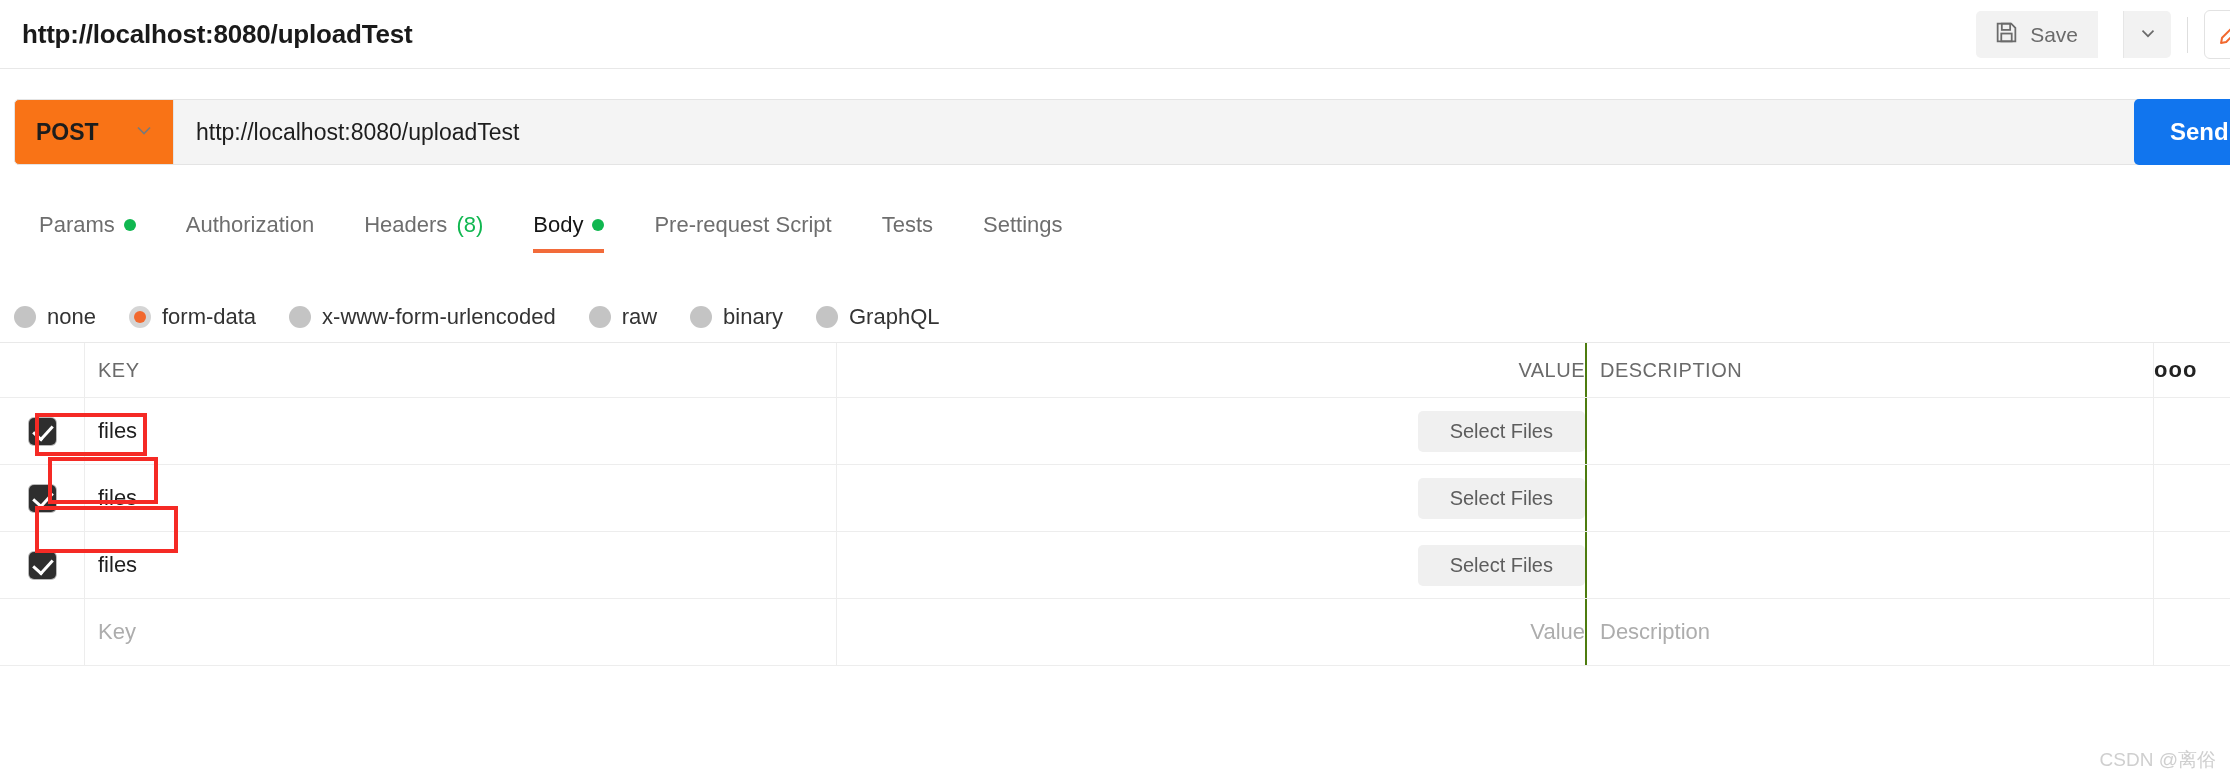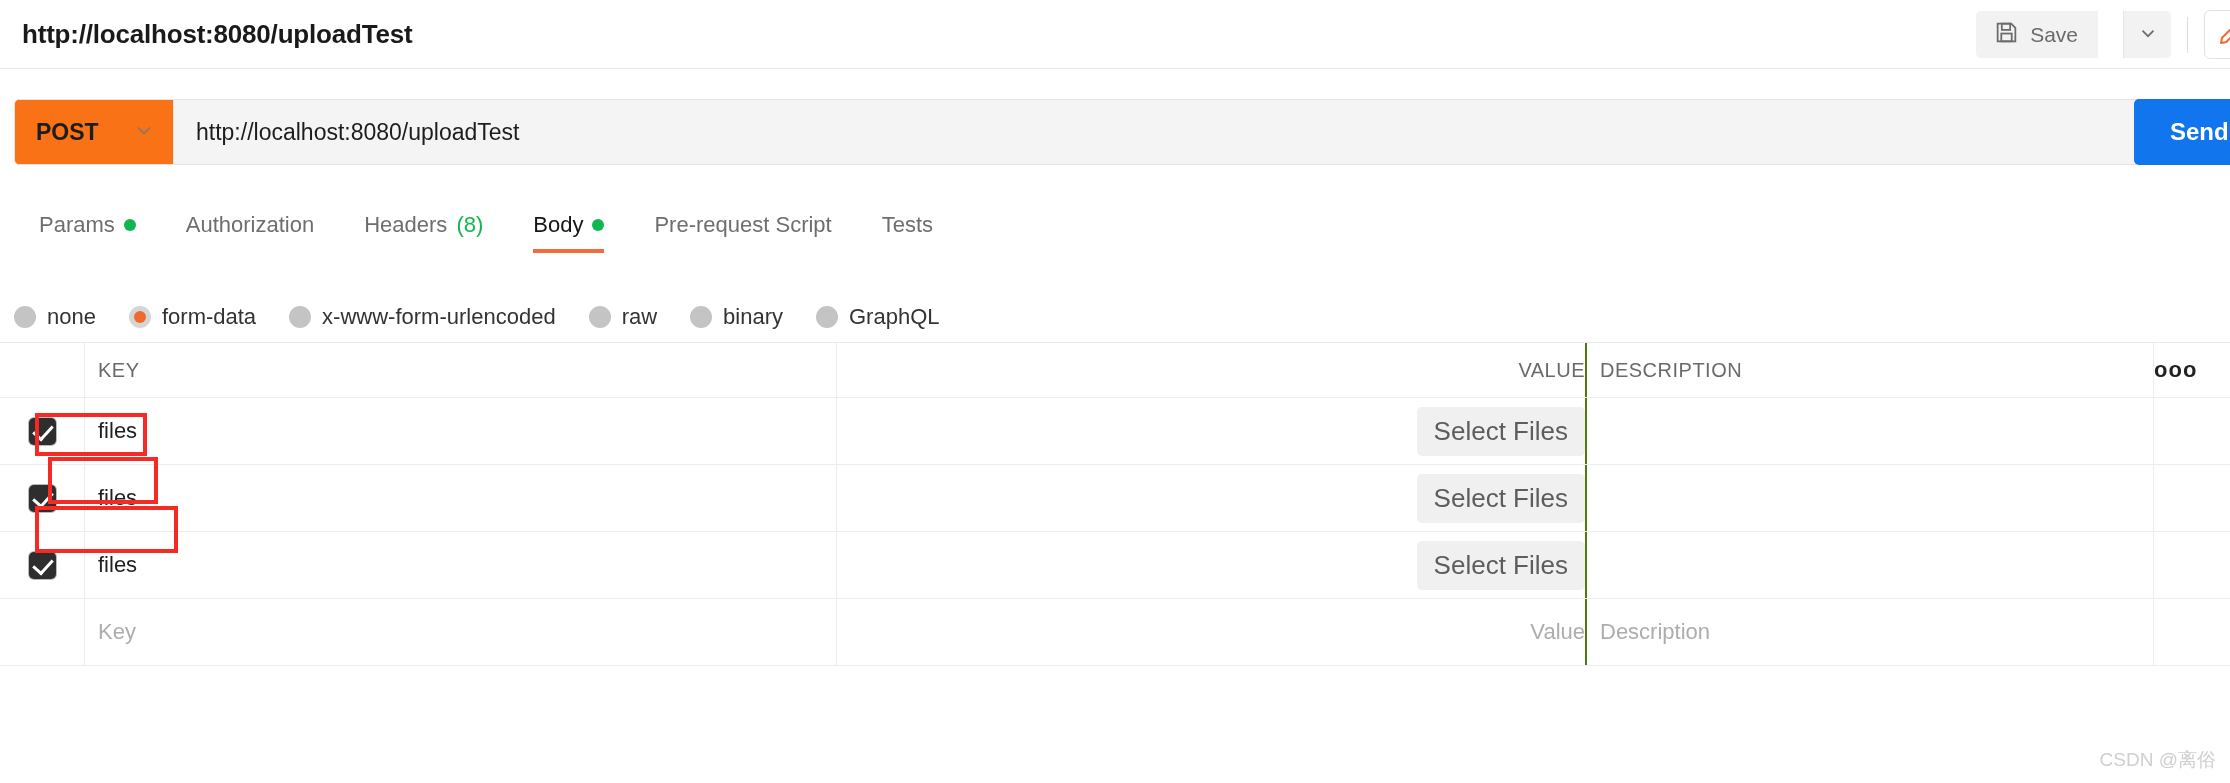--- a/index.html
+++ b/index.html
@@ -177,24 +177,24 @@
     width: 12px; height: 12px;
     border-radius: 50%;
     background: #10b750;
     display: inline-block;
   }
   .count-green { color: #10b750; }
 
   
   .radios {
     position: absolute;
-    left: 14px; top: 280px;
+    left: 14px; top: 292px;
     height: 50px;
     display: flex;
-    align-items: flex-end;
+    align-items: center;
   }
   .radio-item {
     display: flex;
     align-items: center;
     gap: 11px;
     margin-right: 33px;
     cursor: pointer;
     font-size: 22px;
     color: #333333;
     white-space: nowrap;
@@ -298,23 +298,23 @@
     width: 9px; height: 16px;
     border: solid #ffffff;
     border-width: 0 3.5px 3.5px 0;
     transform: rotate(42deg);
   }
 
   .selfiles {
     background: #f0f0f0;
     border: none;
     border-radius: 5px;
-    padding: 9px 17px;
+    padding: 9px 32px;
     font-family: "Liberation Sans", sans-serif;
-    font-size: 26px;
+    font-size: 20px;
     color: #5d5d5d;
     cursor: pointer;
   }
 
   .dots {
     font-size: 22px;
     color: #222;
     letter-spacing: 1px;
     font-weight: bold;
     cursor: pointer;
@@ -407,20 +407,23 @@
     </div>
     <div class="tab active">
       <span>Body</span>
       <span class="dot-green"></span>
     </div>
     <div class="tab">
       <span>Pre-request Script</span>
     </div>
     <div class="tab">
       <span>Tests</span>
+    </div>
+    <div class="tab">
+      <span>Settings</span>
     </div>
   </div>
 
   <div class="radios">
     <label class="radio-item">
       <span class="radio-ring"></span>
       <span>none</span>
     </label>
     <label class="radio-item">
       <span class="radio-ring sel"></span>

